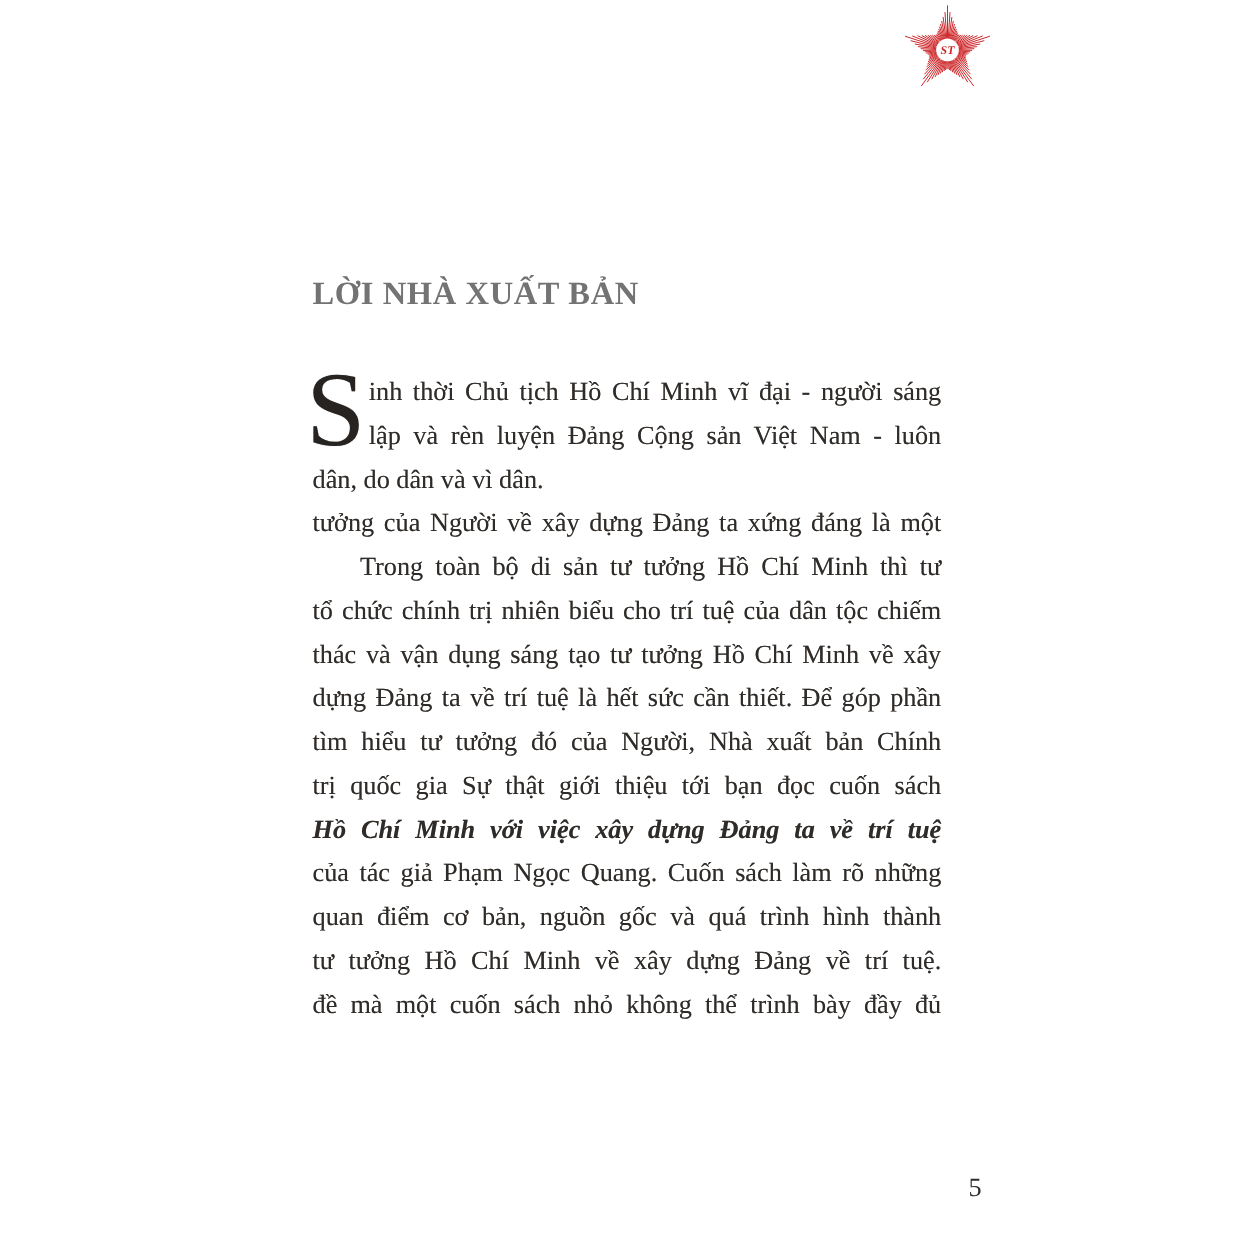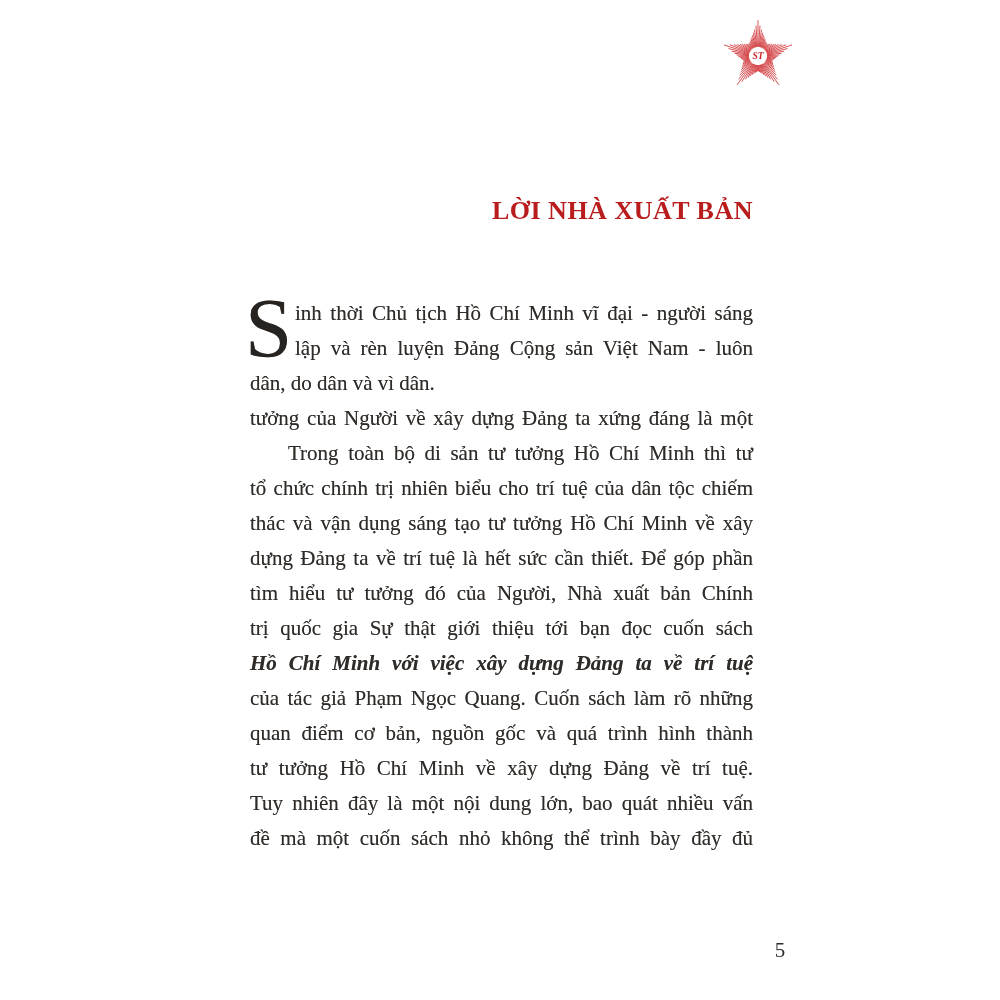--- a/index.html
+++ b/index.html
@@ -1,26 +1,26 @@
 <!DOCTYPE html>
 <html><head>
 <meta charset="utf-8">
 <style>
   html,body{margin:0;padding:0;}
   body{
     width:1000px;height:1000px;position:relative;background:#ffffff;overflow:hidden;
     font-family:"Liberation Serif","DejaVu Serif",serif;
   }
   .page{position:absolute;inset:0;background:#fff;}
-  .logo{position:absolute;left:720px;top:18px;width:76px;height:76px;}
+  .logo{position:absolute;left:720px;top:2px;width:76px;height:76px;}
   .logo svg{width:100%;height:100%;display:block;}
   .logo-monogram{font-family:"Liberation Serif","DejaVu Serif",serif;font-style:italic;font-weight:bold;}
   .title{
-    position:absolute;left:250px;top:196px;width:503px;text-align:right;
-    font-size:26px;font-weight:bold;color:#b91c1c;letter-spacing:0.5px;
+    position:absolute;left:250px;top:220px;width:503px;text-align:left;
+    font-size:26px;font-weight:bold;color:#737373;letter-spacing:0.5px;
   }
   .content{
     position:absolute;left:250px;top:296px;width:503px;
     font-size:21px;color:#2e2b28;
     text-shadow:0 0 0.5px rgba(70,62,55,.55);
   }
   .ln{
     height:35px;line-height:35px;white-space:nowrap;
     text-align:justify;text-align-last:justify;
   }
@@ -158,19 +158,18 @@
     <div class="ln indent">Trong toàn bộ di sản tư tưởng Hồ Chí Minh thì tư</div>
     <div class="ln">tổ chức chính trị nhiên biểu cho trí tuệ của dân tộc chiếm</div>
     <div class="ln">thác và vận dụng sáng tạo tư tưởng Hồ Chí Minh về xây</div>
     <div class="ln">dựng Đảng ta về trí tuệ là hết sức cần thiết. Để góp phần</div>
     <div class="ln">tìm hiểu tư tưởng đó của Người, Nhà xuất bản Chính</div>
     <div class="ln">trị quốc gia Sự thật giới thiệu tới bạn đọc cuốn sách</div>
     <div class="ln booktitle">Hồ Chí Minh với việc xây dựng Đảng ta về trí tuệ</div>
     <div class="ln">của tác giả Phạm Ngọc Quang. Cuốn sách làm rõ những</div>
     <div class="ln">quan điểm cơ bản, nguồn gốc và quá trình hình thành</div>
     <div class="ln">tư tưởng Hồ Chí Minh về xây dựng Đảng về trí tuệ.</div>
-    <div class="ln">Tuy nhiên đây là một nội dung lớn, bao quát nhiều vấn</div>
     <div class="ln">đề mà một cuốn sách nhỏ không thể trình bày đầy đủ</div>
   </div>
 
   <div class="page-num">5</div>
 
 </div>
 
 </body></html>

